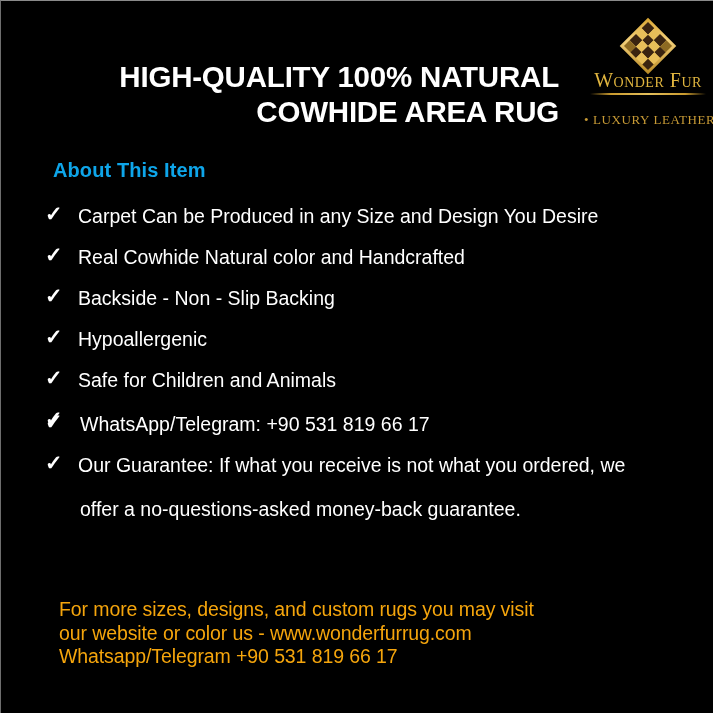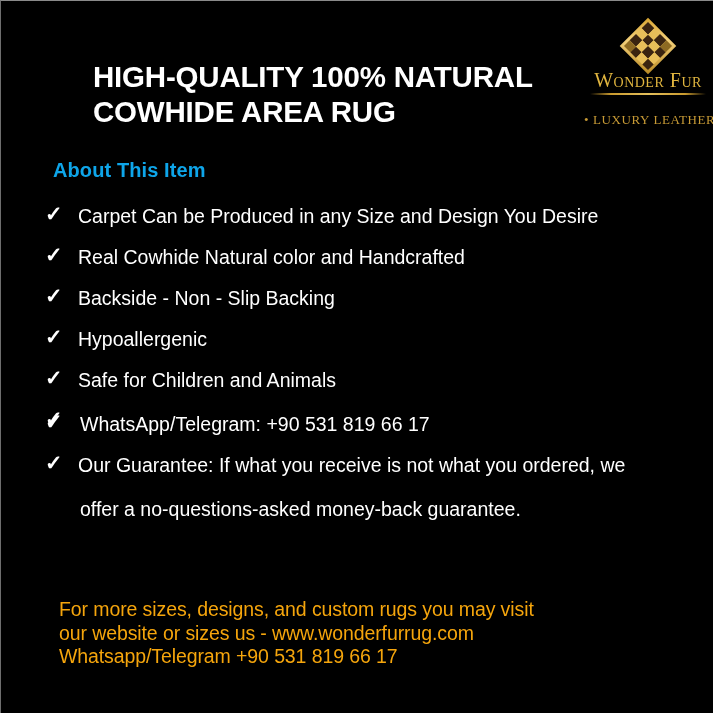--- a/index.html
+++ b/index.html
@@ -80,21 +80,21 @@
     margin-top: 17px;
     white-space: nowrap;
   }
 
   
   #title {
     position: absolute;
     left: 92px;
     top: 58px;
     width: 466px;
-    text-align: left;
+    text-align: right;
     color: #ffffff;
     font-size: 29.5px;
     font-weight: bold;
     line-height: 35px;
     letter-spacing: -0.2px;
   }
   .title-line { display: block; white-space: nowrap; }
 
   
   #about-heading {
@@ -228,17 +228,17 @@
     <div class="bullet tall">
       <span class="check">✓</span>
       <span>Our Guarantee: If what you receive is not what you ordered, we</span>
       <span class="l2">offer a no-questions-asked money-back guarantee.</span>
     </div>
 
   </div>
 
   <div id="footer">
     <span class="foot-line">For more sizes, designs, and custom rugs you may visit</span>
-    <span class="foot-line">our website or sizes us - www.wonderfurrug.com</span>
+    <span class="foot-line">our website or color us - www.wonderfurrug.com</span>
     <span class="foot-line">Whatsapp/Telegram +90 531 819 66 17</span>
   </div>
 
 </div>
 
 </body></html>

